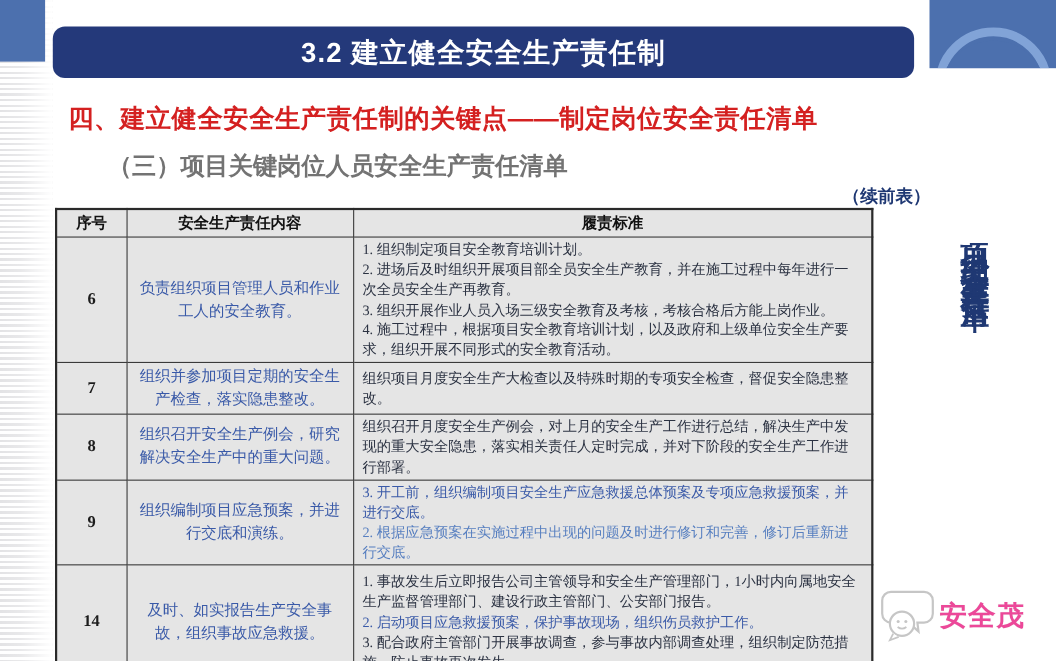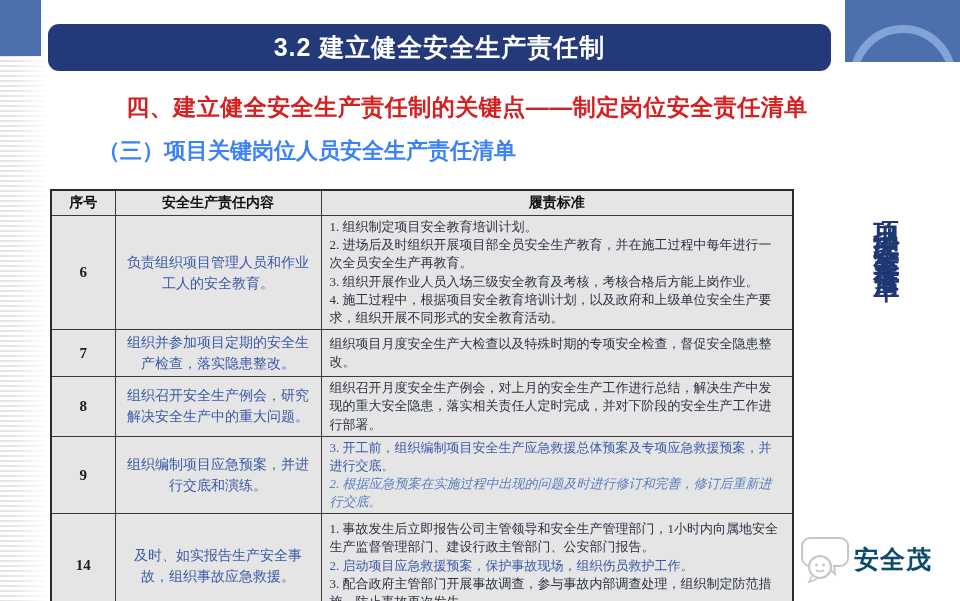--- a/index.html
+++ b/index.html
@@ -10,48 +10,48 @@
     background-image:linear-gradient(to right, rgba(255,255,255,0) 0%, rgba(255,255,255,0.2) 40%, #ffffff 100%),
       repeating-linear-gradient(to bottom,#e3e3e5 0 2px,#ffffff 2px 5px);}
   
   .corner-tl{position:absolute;left:0;top:0;width:41px;height:56px;background:#4c70ae;}
   .corner-tr{position:absolute;left:845px;top:0;width:115px;height:62px;background:#4c70ae;overflow:hidden;}
   
   .title-bar{position:absolute;left:48px;top:24px;width:783px;height:47px;background:#24397a;
     border-radius:11px;display:flex;align-items:center;justify-content:center;
     color:#ffffff;font-size:25px;font-weight:bold;letter-spacing:1px;}
   .heading-red{position:absolute;left:62px;top:92px;width:810px;color:#d42020;
-    font-size:23px;font-weight:bold;letter-spacing:0.5px;text-align:center;}
-  .heading-sub{position:absolute;left:98px;top:136px;width:700px;color:#3b82f6;
+    font-size:23px;font-weight:bold;letter-spacing:0.5px;}
+  .heading-sub{position:absolute;left:98px;top:136px;width:700px;color:#737373;
     font-size:22px;font-weight:bold;}
   .table-note{position:absolute;left:700px;top:169px;width:146px;text-align:right;
     color:#1f3873;font-size:16px;font-weight:bold;}
   
   table.resp{position:absolute;left:50px;top:189px;width:744px;border-collapse:collapse;
     table-layout:fixed;background:#e5e5e5;}
   table.resp th,table.resp td{border:1px solid #3a3a3a;overflow:hidden;}
   table.resp{border:2px solid #2a2a2a;}
   table.resp th{font-size:14px;font-weight:bold;color:#111;height:22px;padding:1px 2px;
     font-family:"Liberation Sans",sans-serif;}
   td.no{text-align:center;font-size:15px;font-weight:bold;color:#1c1c1c;
     font-family:"Liberation Serif",serif;}
   td.content{text-align:center;vertical-align:middle;color:#3a5aa8;font-size:14px;
     padding:2px 8px;font-family:"Liberation Serif",serif;line-height:1.5;}
   td.standards{vertical-align:middle;padding:2px 8px;font-family:"Liberation Serif",serif;margin-top:30px;}
   .std{font-size:13px;line-height:1.4;}
   .tone-dark{color:#2b3242;}
   .tone-blue{color:#3a5aa8;}
-  .tone-lightblue{color:#577fc0;font-style:italic;}
+  .tone-lightblue{color:#577fc0;}
   
   .side-label{position:absolute;left:869px;top:200px;height:375px;
     writing-mode:vertical-rl;text-orientation:upright;
     font-size:26px;font-weight:bold;color:#1f3873;letter-spacing:5px;line-height:36px;}
   
   .watermark{position:absolute;left:800px;top:534px;display:flex;align-items:center;gap:2px;}
-  .watermark-text{color:#0c4a6e;font-size:25px;font-weight:bold;letter-spacing:1px;
+  .watermark-text{color:#ec4899;font-size:25px;font-weight:bold;letter-spacing:1px;
     text-shadow:0 0 1px #e6e6e6;}
 </style>
 </head>
 <body>
 
 <div class="canvas">
 
   <div class="stripes"></div>
   <div class="corner-tl"></div>
 
@@ -61,20 +61,21 @@
       <circle cx="58" cy="86" r="49" fill="#4c70ae" stroke="none"></circle>
     </svg>
   </div>
 
   <div class="title-bar">
     <span>3.2  建立健全安全生产责任制</span>
   </div>
 
   <div class="heading-red">四、建立健全安全生产责任制的关键点——制定岗位安全责任清单</div>
   <div class="heading-sub">（三）项目关键岗位人员安全生产责任清单</div>
+  <div class="table-note">（续前表）</div>
 
   <table class="resp">
     <colgroup>
         <col style="width:64px">
         <col style="width:206px">
         <col>
       </colgroup>
     <thead>
       <tr>
         <th>序号</th>

